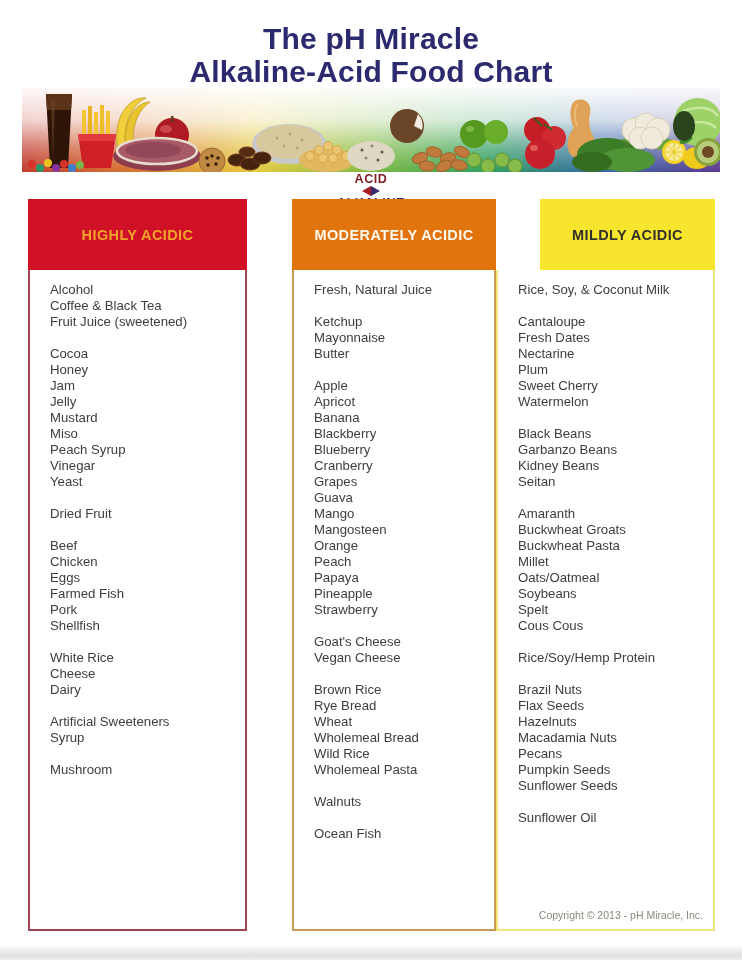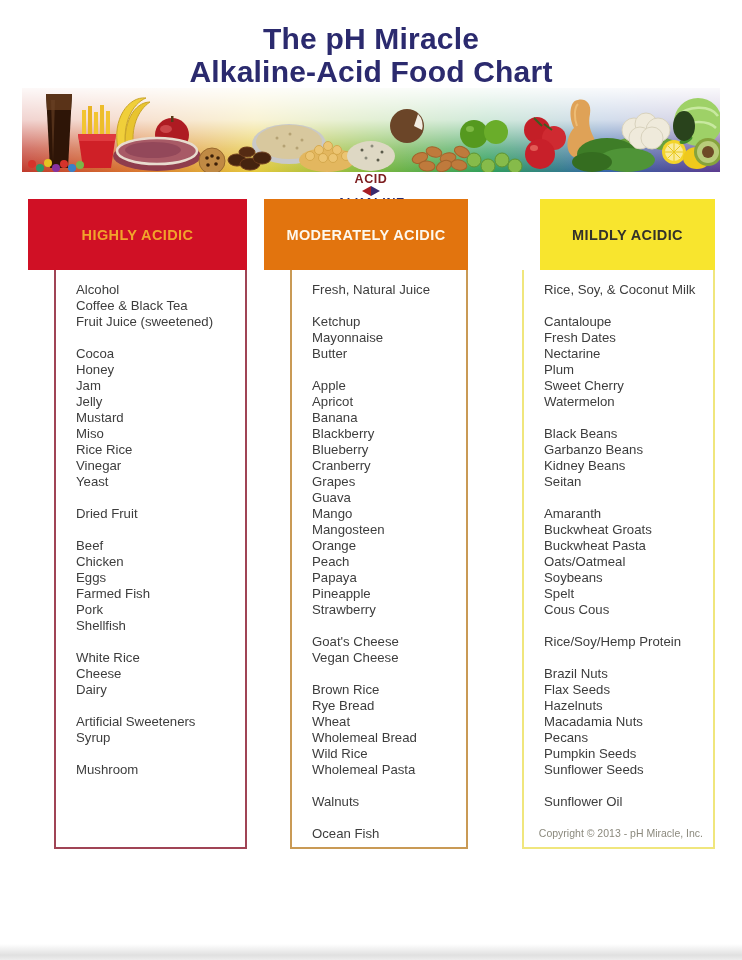--- a/index.html
+++ b/index.html
@@ -17,25 +17,25 @@
   .scale-row{position:absolute;top:172px;left:28px;right:28px;height:18px;
              display:flex;align-items:center;flex-direction:column;}
   .scale-label{font-size:12.5px;font-weight:bold;letter-spacing:0.6px;}
   .arrow{flex:1;display:flex;align-items:center;margin:0 5px;}
   .arrow-head-left{width:0;height:0;border-top:5px solid transparent;
                    border-bottom:5px solid transparent;border-right:9px solid #a81d23;}
   .arrow-line{flex:1;height:3px;background:linear-gradient(to right,#a81d23,#3a2a6d);}
   .arrow-head-right{width:0;height:0;border-top:5px solid transparent;
                     border-bottom:5px solid transparent;border-left:9px solid #3a2a6d;}
   .column{position:absolute;top:199px;width:219px;height:732px;box-sizing:border-box;}
-  #col-0{left:28px;} #col-1{left:249px;padding-left:15px;} #col-2{left:496px;}
+  #col-0{left:28px;} #col-1{left:277px;padding-left:15px;} #col-2{left:496px;}
   .col-header{height:71px;display:flex;align-items:center;justify-content:center;
               font-size:14.5px;font-weight:bold;letter-spacing:0.4px;}
-  .col-body{position:relative;height:579px;box-sizing:border-box;background:#ffffff;
-            border:2px solid #999;border-top:none;padding:12px 8px 0 20px;margin-left:26px;}
+  .col-body{position:relative;height:661px;box-sizing:border-box;background:#ffffff;
+            border:2px solid #999;border-top:none;padding:12px 8px 0 20px;}
   .group{margin-bottom:16px;}
   .food-item{font-size:13.2px;line-height:16px;color:#3d3d3d;}
   .copyright{position:absolute;right:10px;bottom:8px;font-size:10.5px;color:#8b897d;}
   .bottom-shade{position:absolute;left:0;right:0;top:944px;height:16px;
                 background:linear-gradient(to bottom,#ffffff,#e0e0e0 70%,#ededed);}
 </style>
 </head>
 <body>
 
 <div class="page">
@@ -215,21 +215,21 @@
             <div class="food-item">Coffee &amp; Black Tea</div>
             <div class="food-item">Fruit Juice (sweetened)</div>
           </div>
           <div class="group">
             <div class="food-item">Cocoa</div>
             <div class="food-item">Honey</div>
             <div class="food-item">Jam</div>
             <div class="food-item">Jelly</div>
             <div class="food-item">Mustard</div>
             <div class="food-item">Miso</div>
-            <div class="food-item">Rice Rice</div>
+            <div class="food-item">Peach Syrup</div>
             <div class="food-item">Vinegar</div>
             <div class="food-item">Yeast</div>
           </div>
           <div class="group">
             <div class="food-item">Dried Fruit</div>
           </div>
           <div class="group">
             <div class="food-item">Beef</div>
             <div class="food-item">Chicken</div>
             <div class="food-item">Eggs</div>
@@ -322,20 +322,21 @@
           <div class="group">
             <div class="food-item">Black Beans</div>
             <div class="food-item">Garbanzo Beans</div>
             <div class="food-item">Kidney Beans</div>
             <div class="food-item">Seitan</div>
           </div>
           <div class="group">
             <div class="food-item">Amaranth</div>
             <div class="food-item">Buckwheat Groats</div>
             <div class="food-item">Buckwheat Pasta</div>
+            <div class="food-item">Millet</div>
             <div class="food-item">Oats/Oatmeal</div>
             <div class="food-item">Soybeans</div>
             <div class="food-item">Spelt</div>
             <div class="food-item">Cous Cous</div>
           </div>
           <div class="group">
             <div class="food-item">Rice/Soy/Hemp Protein</div>
           </div>
           <div class="group">
             <div class="food-item">Brazil Nuts</div>

